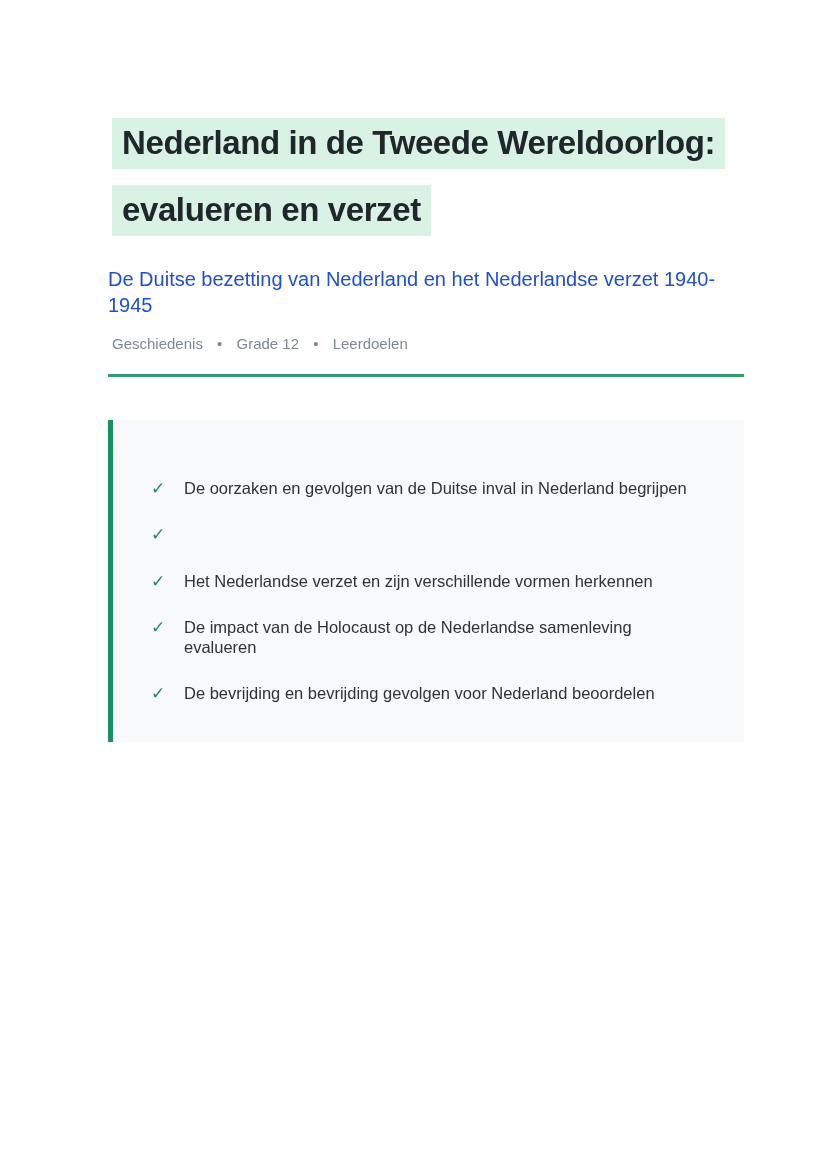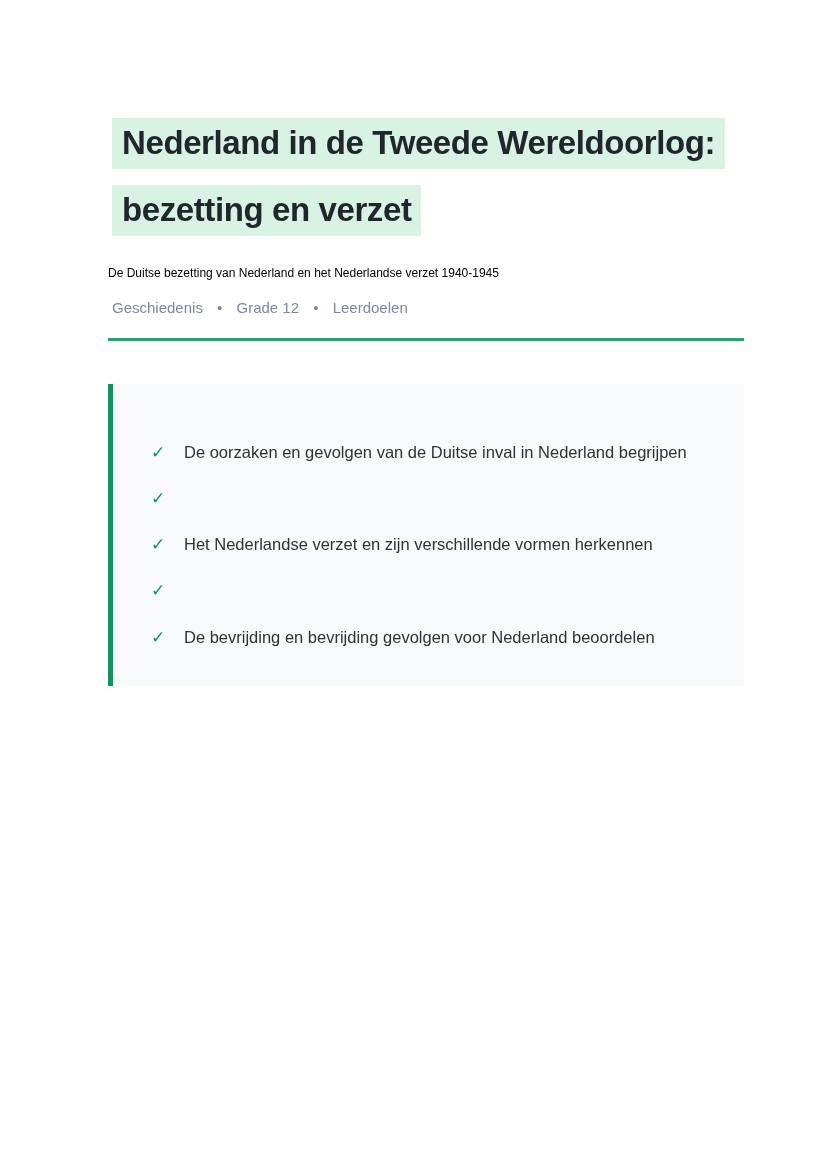--- a/index.html
+++ b/index.html
@@ -27,22 +27,22 @@
   }
   .title-line {
     display: inline-block;
     background: #d8f2e4;
     padding: 8px 10px 10px 10px;
   }
   .title-line.second { margin-top: 12px; }
   
   .subtitle {
     margin-top: 26px;
-    font-size: 12px;
-    color: #000000;
+    font-size: 20px;
+    color: #1d4ed8;
     line-height: 1.3;
   }
   
   .meta {
     margin-top: 17px;
     font-size: 15px;
     color: #7e8798;
   }
   .meta .dot { margin: 0 6px; }
   
@@ -85,21 +85,21 @@
     margin-right: 9px;
   }
 </style>
 </head>
 <body>
 
 <div class="content">
 
   <h1 class="page-title">
     <span class="title-line">Nederland in de Tweede Wereldoorlog:</span><br>
-    <span class="title-line second">bezetting en verzet</span>
+    <span class="title-line second">evalueren en verzet</span>
   </h1>
 
   <p class="subtitle">De Duitse bezetting van Nederland en het Nederlandse verzet 1940-1945</p>
 
   <p class="meta">
     <span>Geschiedenis</span>
     <span class="dot">•</span>
     <span>Grade 12</span>
     <span class="dot">•</span>
     <span>Leerdoelen</span>
@@ -115,20 +115,21 @@
       </li>
       <li class="goal-item">
         <span class="check-icon">✓</span>
       </li>
       <li class="goal-item">
         <span class="check-icon">✓</span>
         <span>Het Nederlandse verzet en zijn verschillende vormen herkennen</span>
       </li>
       <li class="goal-item">
         <span class="check-icon">✓</span>
+        <span>De impact van de Holocaust op de Nederlandse samenleving evalueren</span>
       </li>
       <li class="goal-item">
         <span class="check-icon">✓</span>
         <span>De bevrijding en bevrijding gevolgen voor Nederland beoordelen</span>
       </li>
     </ul>
   </section>
 
 </div>
 

